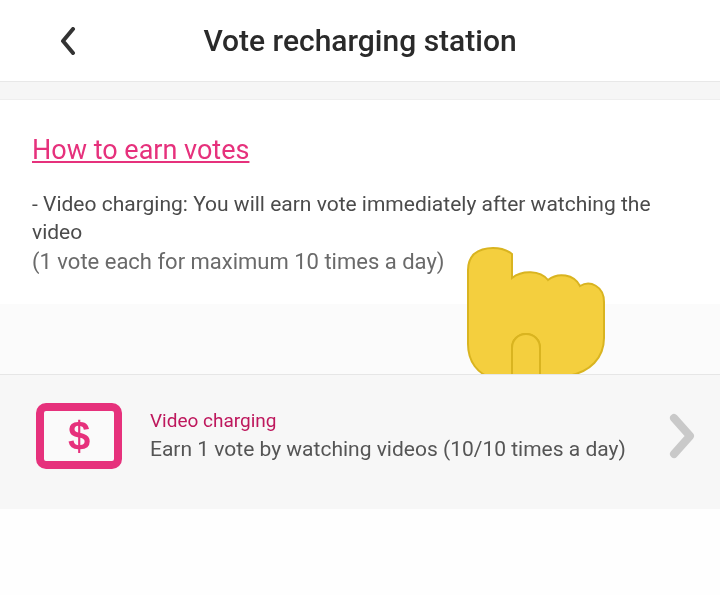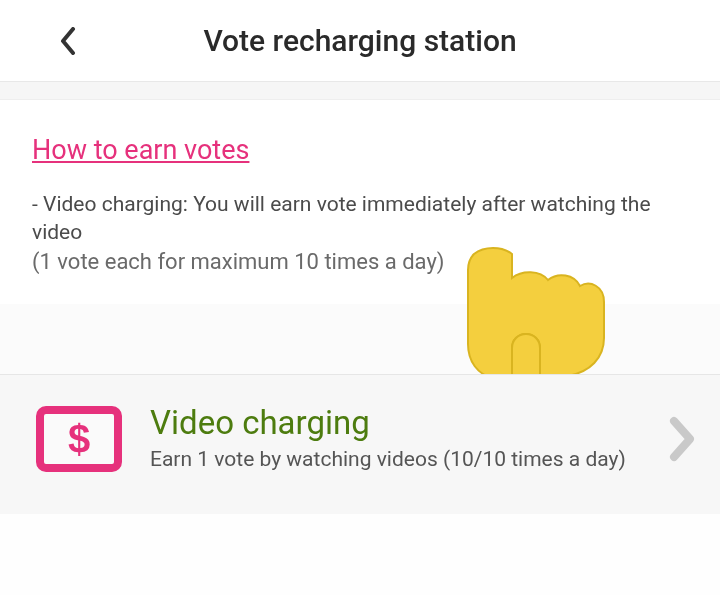--- a/index.html
+++ b/index.html
@@ -70,22 +70,22 @@
     align-items: center;
     padding: 28px 22px 40px 36px;
     position: relative;
   }
   .dollar-icon {
     flex: 0 0 auto;
     margin-right: 28px;
   }
   .action-text { flex: 1; min-width: 0; }
   .action-title {
-    color: #4d7c0f;
-    font-size: 33px;
+    color: #be185d;
+    font-size: 19px;
     font-weight: 400;
     margin-bottom: 4px;
   }
   .action-sub {
     color: #555;
     font-size: 21px;
     line-height: 1.3;
   }
   .chevron {
     flex: 0 0 auto;

